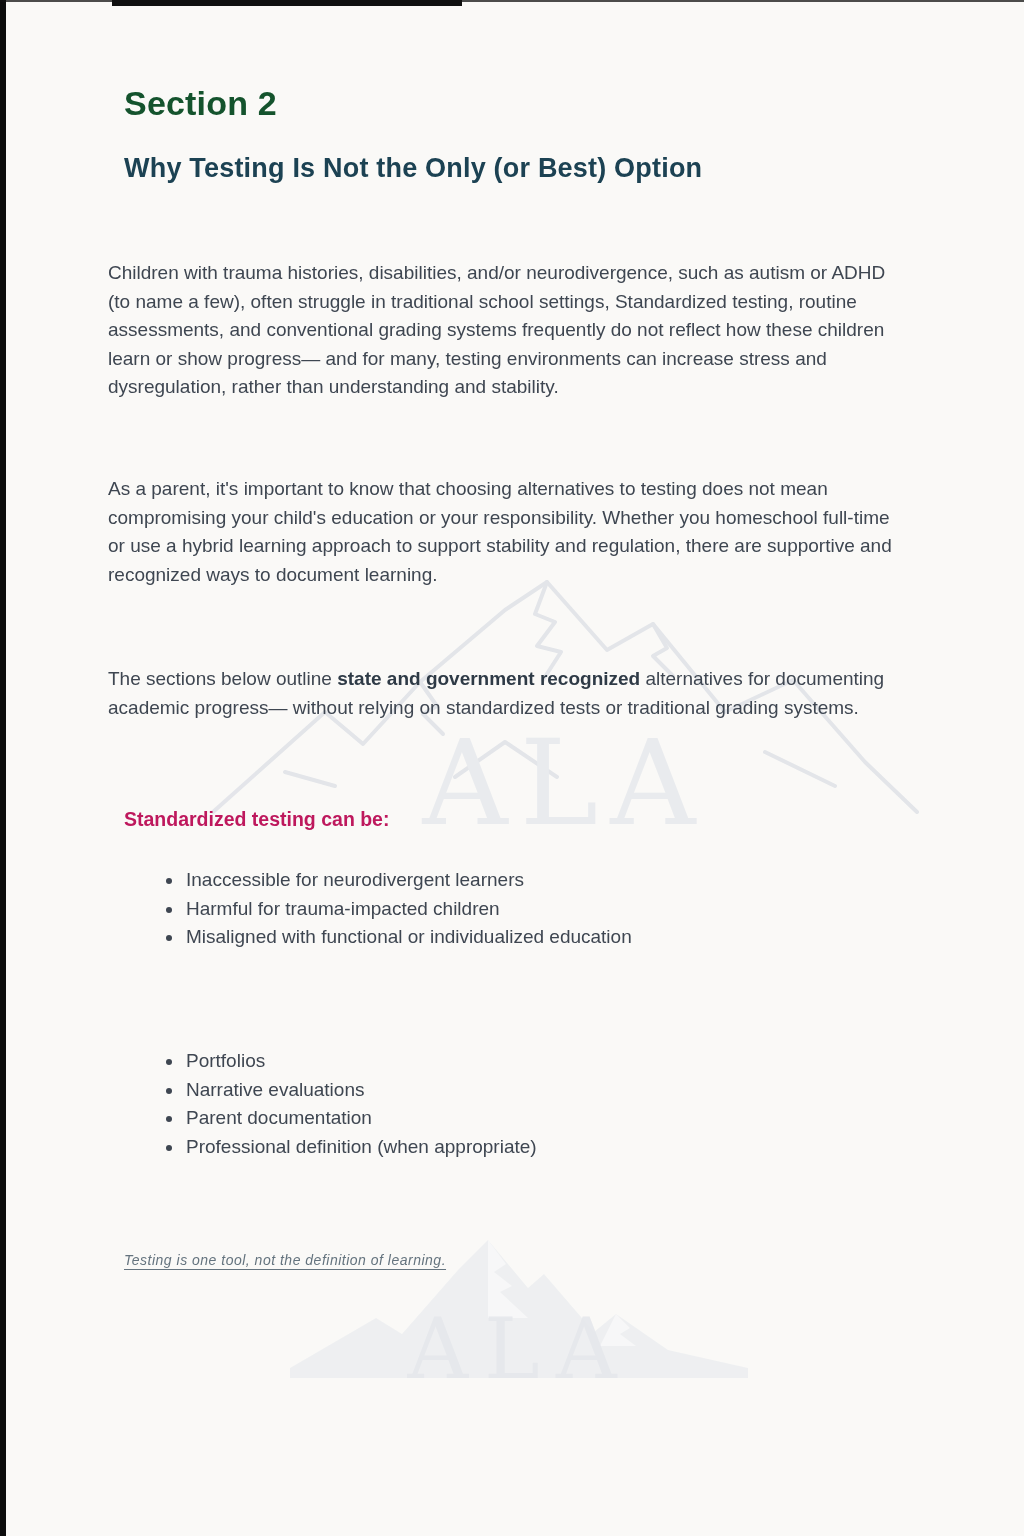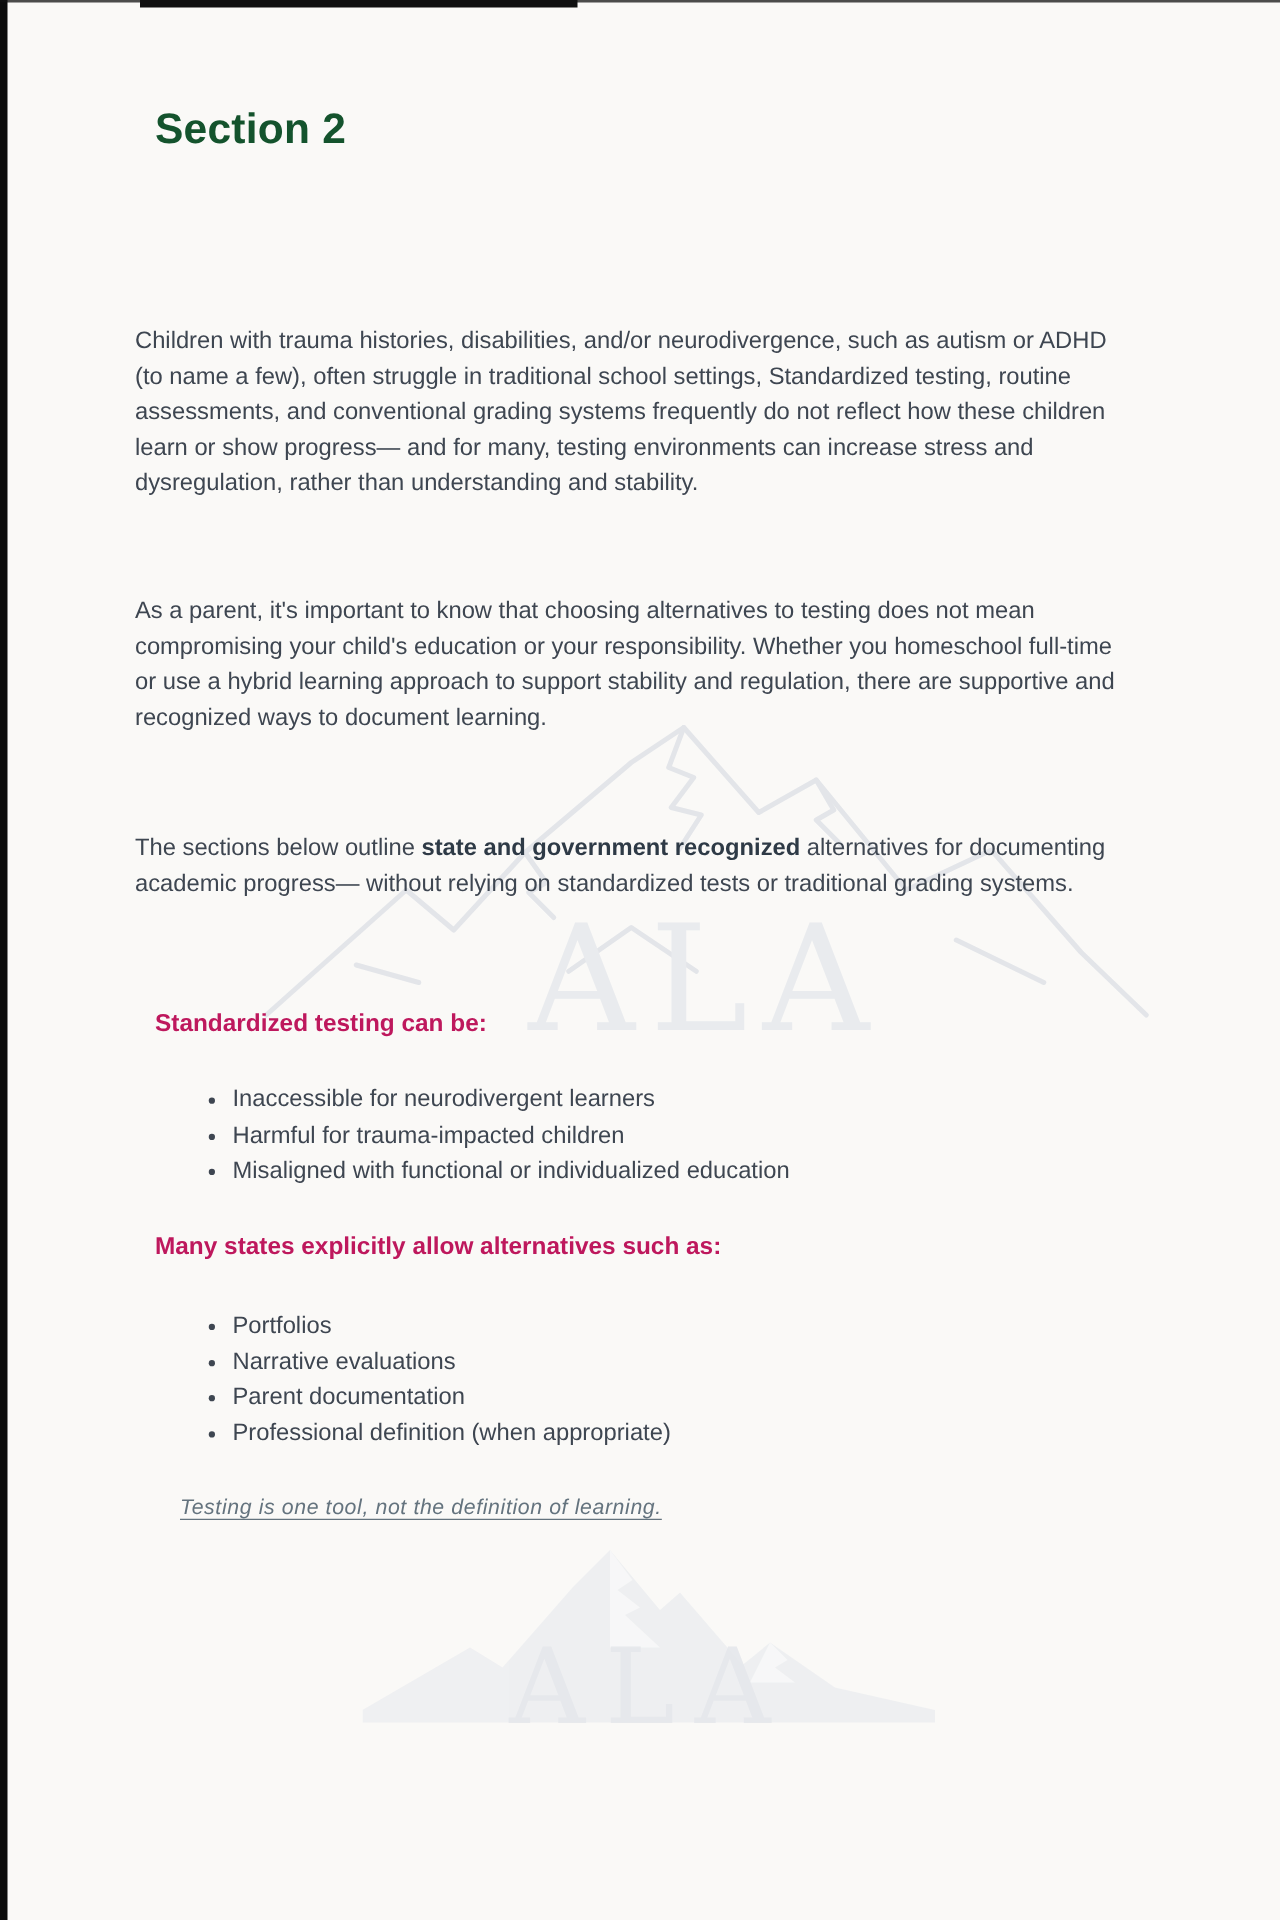--- a/index.html
+++ b/index.html
@@ -44,25 +44,24 @@
   ul.bullets {
     position: absolute; left: 142px; margin: 18px; padding: 0 0 0 24px;
     font-size: 19px; line-height: 28.5px; color: #3e4651;
     list-style: disc;
   }
   ul.bullets li { padding-left: 2px; }
   .bullets-1 { top: 848px; }
   .bullets-2 { top: 1029px; }
 
   .closing {
-    position: absolute; left: 124px; top: 1196px;
-    font-size: 17px; font-style: italic; color: #64737e;
+    position: absolute; left: 124px; top: 1252px;
+    font-size: 14px; font-style: italic; color: #64737e;
     text-decoration: underline; text-underline-offset: 4px;
     letter-spacing: .5px;
-    margin-left: 20px;
   }
 
   .watermark-mid    { position: absolute; left: 205px; top: 572px; pointer-events: none; }
   .watermark-bottom { position: absolute; left: 290px; top: 1226px; pointer-events: none; }
 </style>
 </head>
 <body>
 
 <div class="page">
 
@@ -89,34 +88,34 @@
       <g opacity="0.6">
         <path d="M0 142 L86 92 L112 108 L168 44 L198 14 L238 62 L254 48 L304 106 L326 88 L378 124 L458 142 L458 152 L0 152 Z" fill="#e7eaee"></path>
         <path d="M198 14 L216 38 L204 46 L222 60 L210 66 L238 92 L198 92 Z" fill="#f6f7f9"></path>
         <path d="M326 88 L340 102 L330 108 L346 120 L310 120 Z" fill="#f6f7f9"></path>
       </g>
       <text x="230" y="152" text-anchor="middle" font-family="DejaVu Serif, serif" font-size="84" letter-spacing="16" fill="#e6e8ec" opacity="0.9">ALA</text>
     </svg>
   </div>
 
   <div class="doc-title">Section 2</div>
+  <div class="doc-subtitle">Why Testing Is Not the Only (or Best) Option</div>
 
   <div class="para para-1">Children with trauma histories, disabilities, and/or neurodivergence, such as autism or ADHD (to name a few), often struggle in traditional school settings, Standardized testing, routine assessments, and conventional grading systems frequently do not reflect how these children learn or show progress— and for many, testing environments can increase stress and dysregulation, rather than understanding and stability.</div>
   <div class="para para-2">As a parent, it's important to know that choosing alternatives to testing does not mean compromising your child's education or your responsibility. Whether you homeschool full-time or use a hybrid learning approach to support stability and regulation, there are supportive and recognized ways to document learning.</div>
 
   <div class="para para-3"><span>The sections below outline </span><b>state and government recognized</b><span> alternatives for documenting academic progress— without relying on standardized tests or traditional grading systems.</span></div>
 
   <div class="sec-heading sec-heading-1">Standardized testing can be:</div>
   <ul class="bullets bullets-1">
     <li>Inaccessible for neurodivergent learners</li>
     <li>Harmful for trauma-impacted children</li>
     <li>Misaligned with functional or individualized education</li>
   </ul>
 
-  <div class="sec-heading sec-heading-2">Many states explicitly allow alternatives such as:</div>
   <ul class="bullets bullets-2">
     <li>Portfolios</li>
     <li>Narrative evaluations</li>
     <li>Parent documentation</li>
     <li>Professional definition (when appropriate)</li>
   </ul>
 
   <div class="closing">Testing is one tool, not the definition of learning.</div>
 
 </div>

